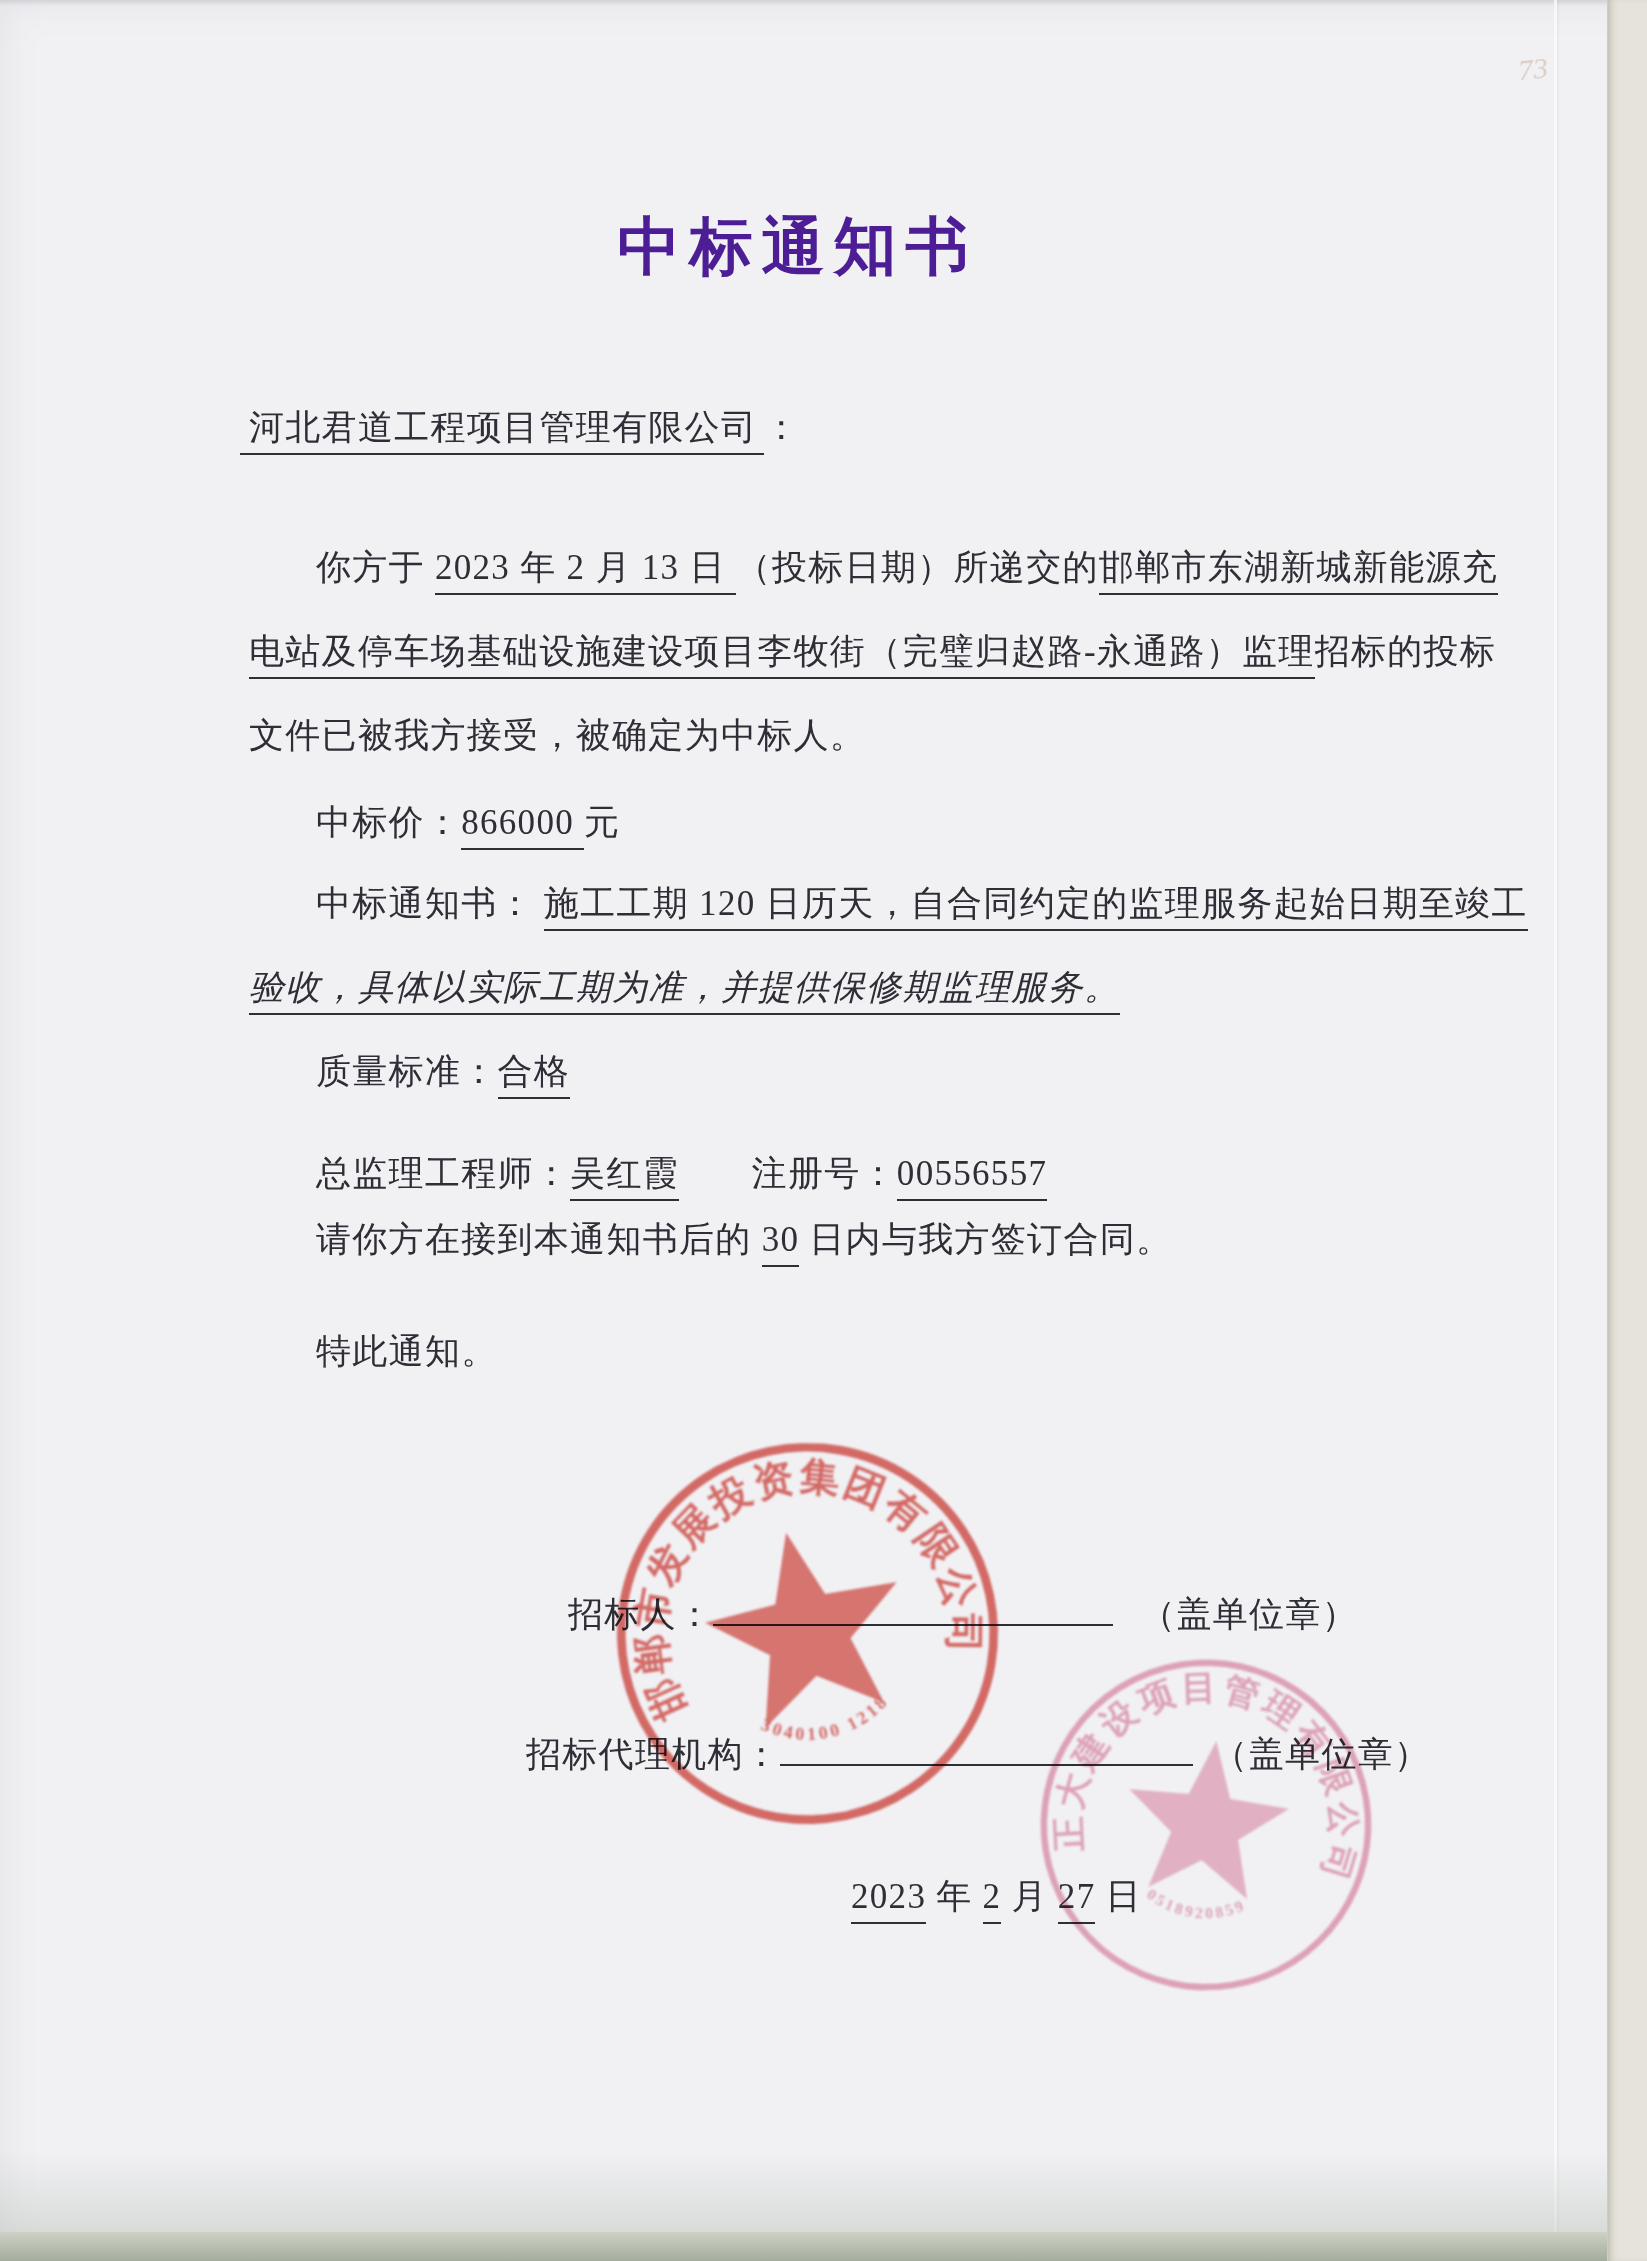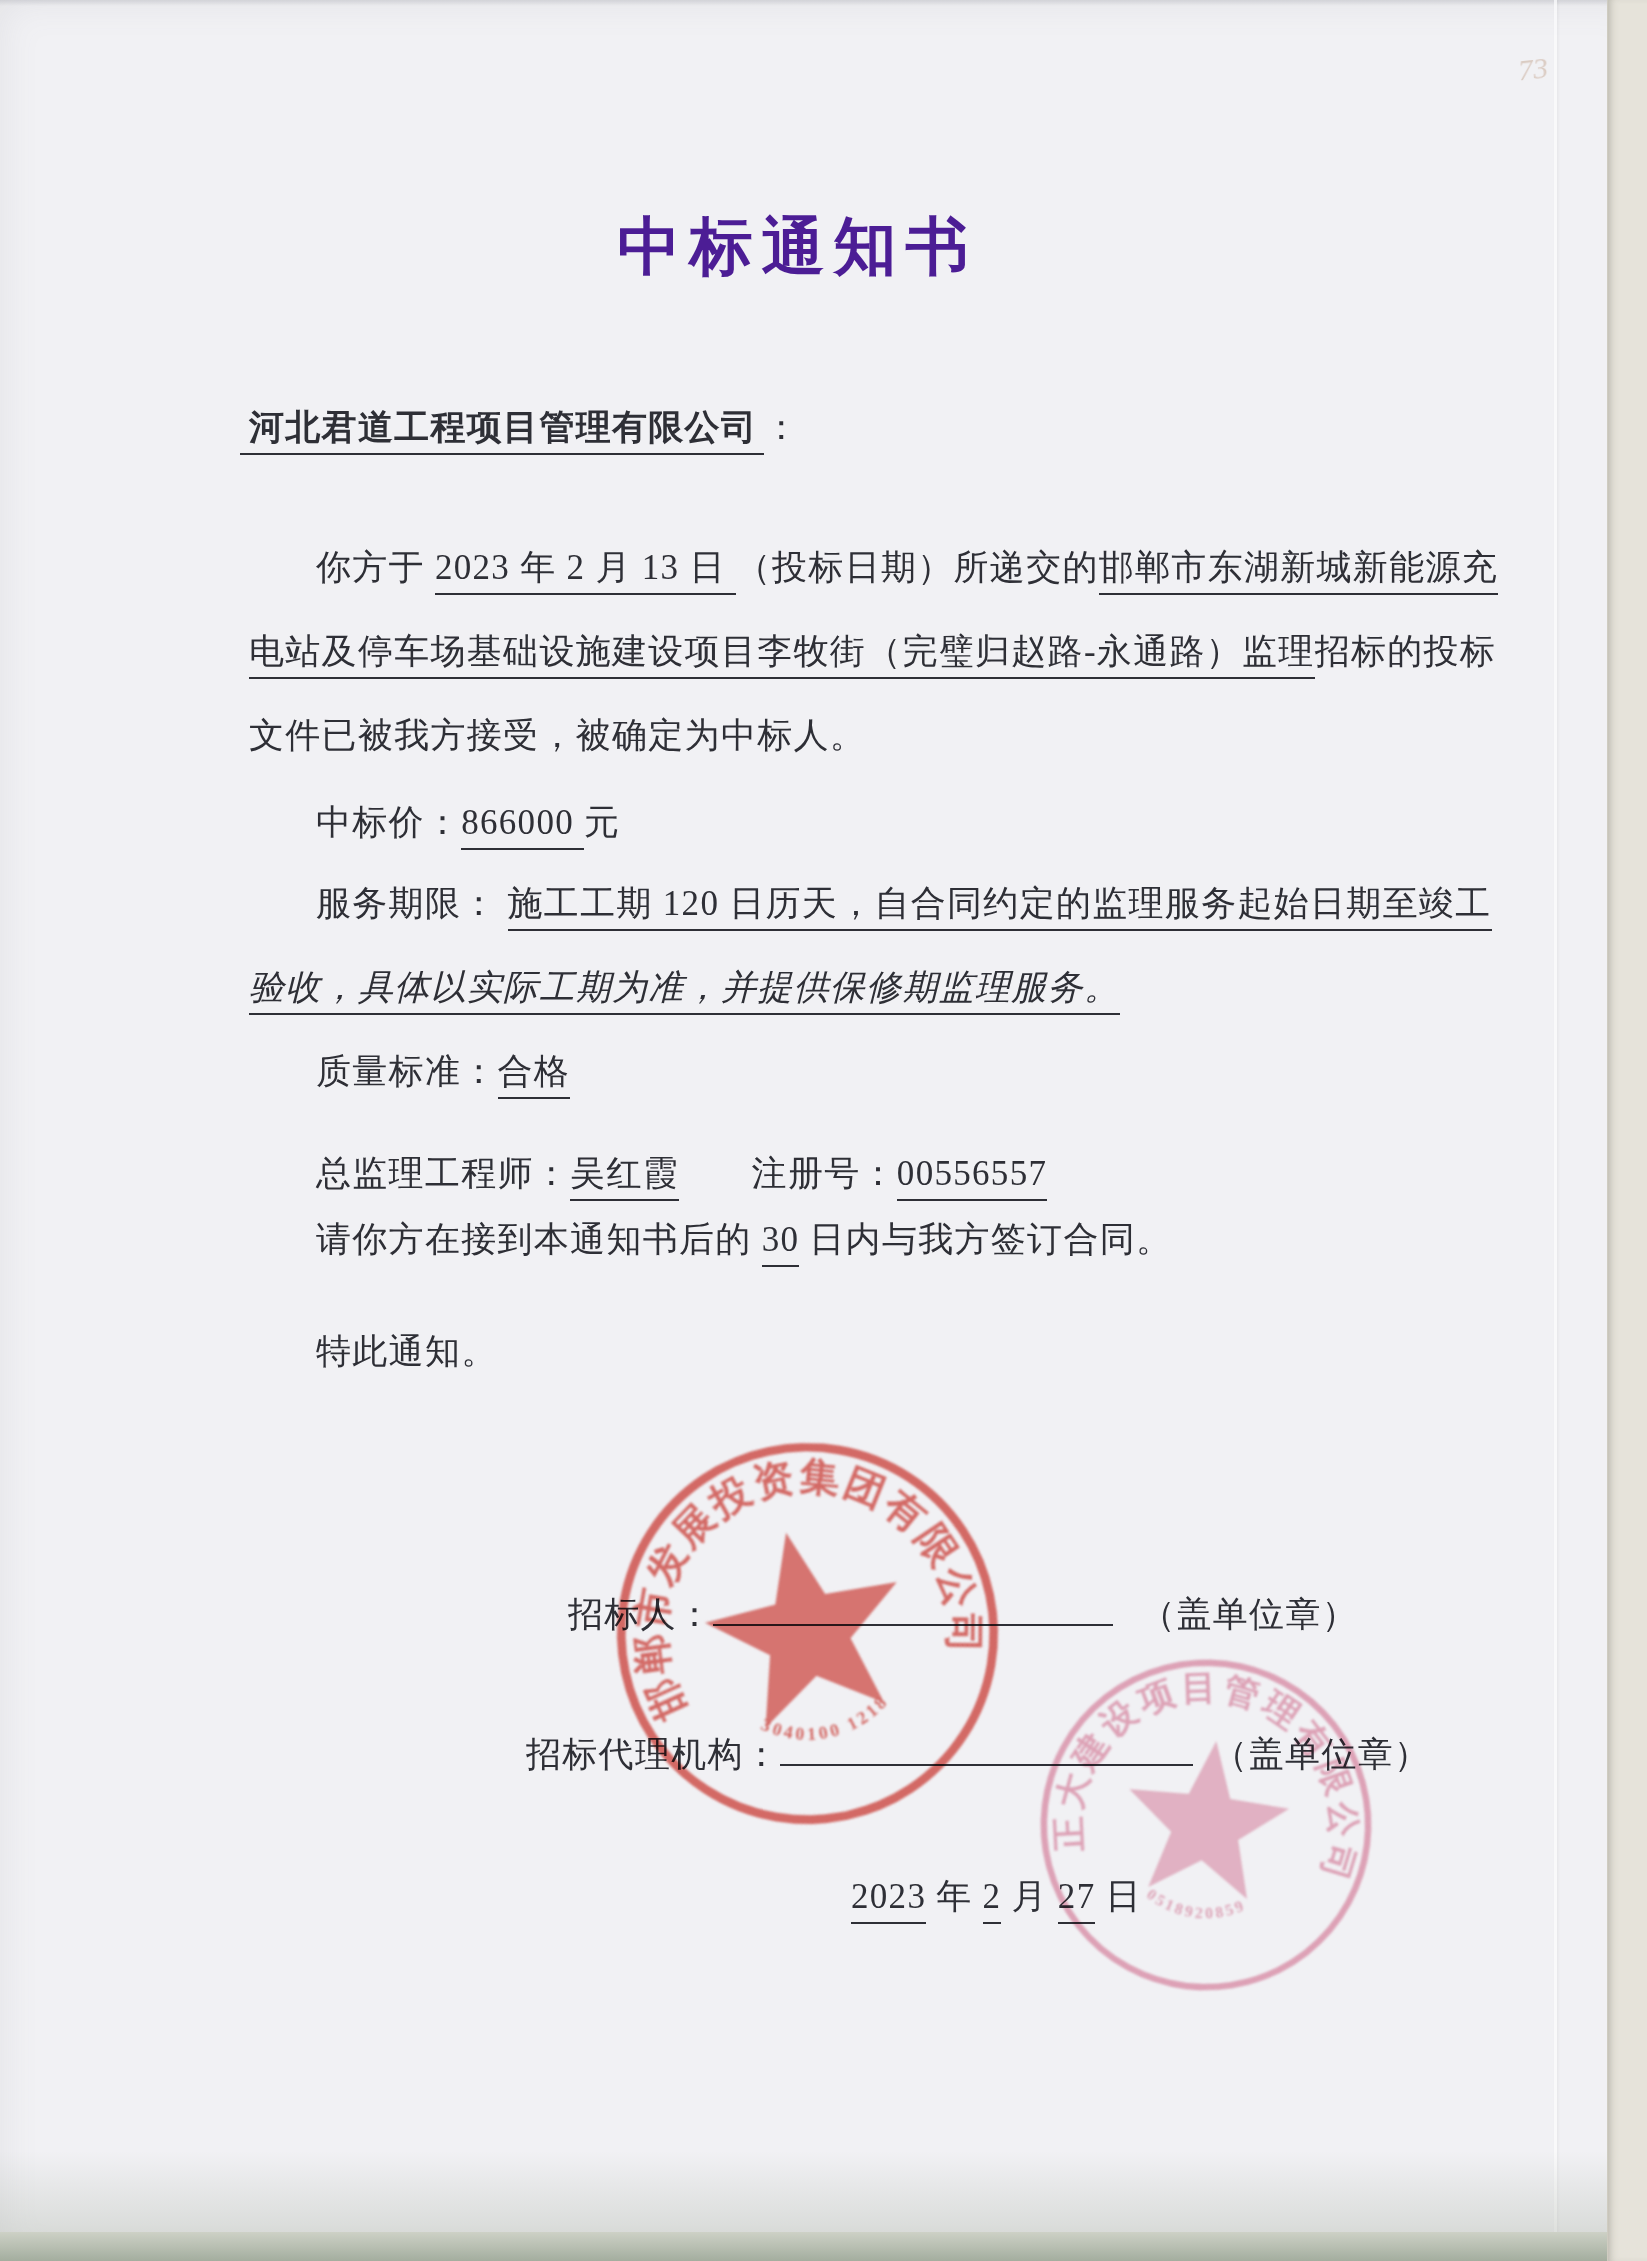--- a/index.html
+++ b/index.html
@@ -14,21 +14,21 @@
     position:absolute; top:204px; left:0; width:1595px;
     text-align:center; font-size:63px; font-weight:700;
     letter-spacing:9px; color:#4c1d95;
   }
   .line {
     position:absolute; left:249px; font-size:35px; color:#2e2f36;
     letter-spacing:1.3px; white-space:pre; line-height:1.25;
   }
   .indent { left:316px; }
   .u { border-bottom:2.6px solid #2e2f36; padding-bottom:5.8px; }
-  .sal-u { padding-left:9px; padding-right:6.5px;font-weight:bold; }
+  .sal-u { padding-left:9px; padding-right:6.5px; }
   .blank {
     display:inline-block; border-bottom:2.6px solid #2e2f36;
     height:34px; vertical-align:baseline;
   }
   #salutation { top:406px; left:240px; }
   #p1l1 { top:546px; }
   #p1l2 { top:630px; }
   #p1l3 { top:714px; }
   #price { top:760px;margin-top:41px; }
   #service1 { top:882px; }
@@ -99,21 +99,21 @@
   <div class="line" id="salutation"><span class="u sal-u">河北君道工程项目管理有限公司</span><span>：</span></div>
 
   <div class="line indent" id="p1l1"><span>你方于 </span><span class="u">2023 年 2 月 13 日 </span><span>（投标日期）所递交的</span><span class="u">邯郸市东湖新城新能源充</span></div>
 
   <div class="line" id="p1l2"><span class="u">电站及停车场基础设施建设项目李牧街（完璧归赵路-永通路）监理</span><span>招标的投标</span></div>
 
   <div class="line" id="p1l3"><span>文件已被我方接受，被确定为中标人。</span></div>
 
   <div class="line indent" id="price"><span>中标价：</span><span class="u">866000 </span><span>元</span></div>
 
-  <div class="line indent" id="service1"><span>服务期限： </span><span class="u">施工工期 120 日历天，自合同约定的监理服务起始日期至竣工</span></div>
+  <div class="line indent" id="service1"><span>中标通知书： </span><span class="u">施工工期 120 日历天，自合同约定的监理服务起始日期至竣工</span></div>
 
   <div class="line" id="service2"><span class="u">验收，具体以实际工期为准，并提供保修期监理服务。</span></div>
 
   <div class="line indent" id="quality"><span>质量标准：</span><span class="u">合格</span></div>
 
   <div class="line indent" id="engineer"><span>总监理工程师：</span><span class="u">吴红霞</span><span>　　注册号：</span><span class="u">00556557</span></div>
 
   <div class="line indent" id="contract"><span>请你方在接到本通知书后的 </span><span class="u">30</span><span> 日内与我方签订合同。</span></div>
 
   <div class="line indent" id="hereby"><span>特此通知。</span></div>

